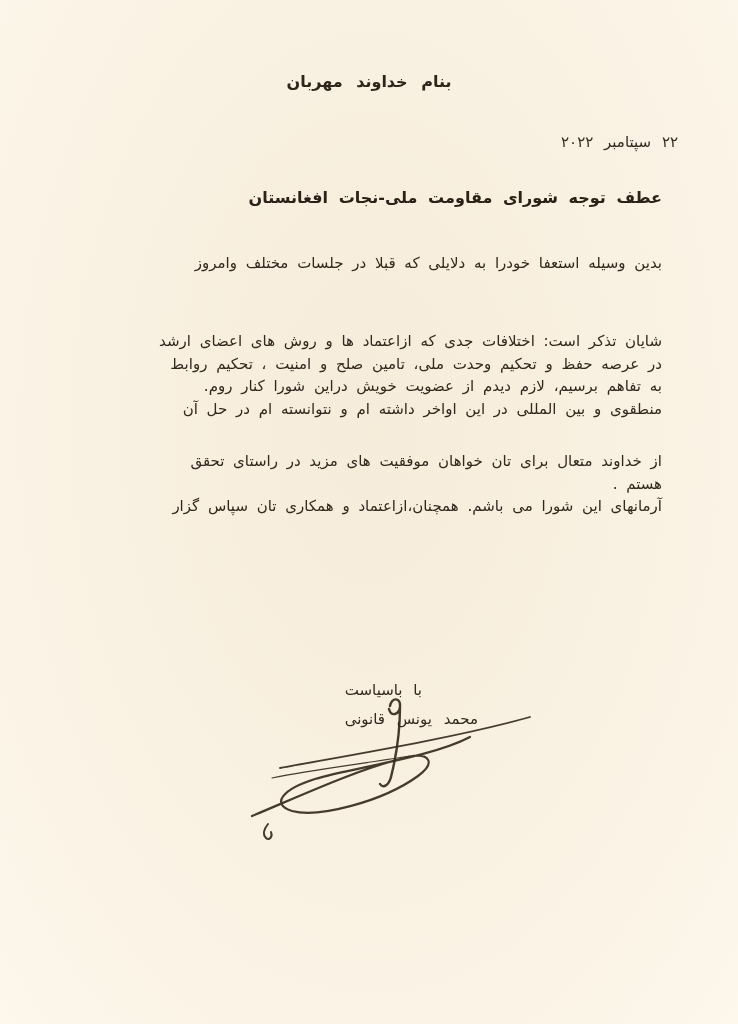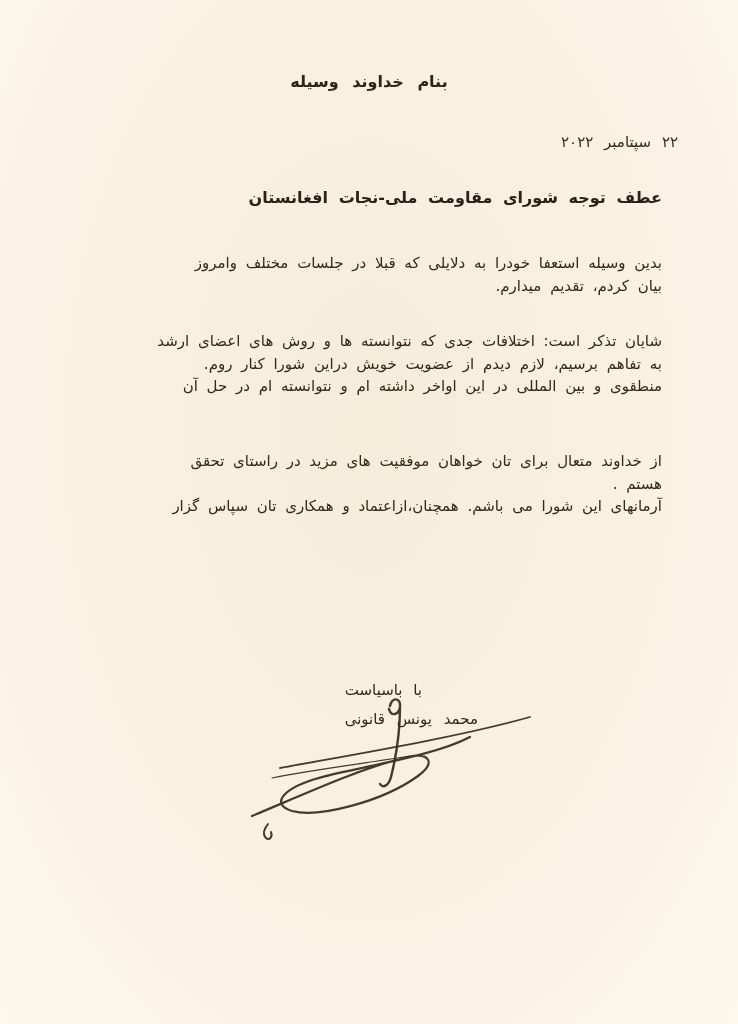--- a/index.html
+++ b/index.html
@@ -53,33 +53,33 @@
   .signature svg{display:block;width:100%;height:100%;}
   .signature path{
     fill:none;stroke:#362a20;stroke-linecap:round;stroke-linejoin:round;opacity:.92;
   }
 </style>
 </head>
 <body>
 
 <div class="page">
 
-  <div class="abs bismillah">بنام خداوند وسیله</div>
+  <div class="abs bismillah">بنام خداوند مهربان</div>
 
   <div class="abs date-line">٢٢ سپتامبر ٢٠٢٢</div>
 
   <div class="abs subject">عطف توجه شورای مقاومت ملی-نجات افغانستان</div>
 
   <div class="abs para p1">
     <div class="line">بدین وسیله استعفا خودرا به دلایلی که قبلا در جلسات مختلف وامروز</div>
-    <div class="line">بیان کردم، تقدیم میدارم.</div>
   </div>
 
   <div class="abs para p2">
-    <div class="line">شایان تذکر است: اختلافات جدی که نتوانسته ها و روش های اعضای ارشد</div>
+    <div class="line">شایان تذکر است: اختلافات جدی که ازاعتماد ها و روش های اعضای ارشد</div>
+    <div class="line">در عرصه حفظ و تحکیم وحدت ملی، تامین صلح و امنیت ، تحکیم روابط</div>
     <div class="line">به تفاهم برسیم، لازم دیدم از عضویت خویش دراین شورا کنار روم.</div>
     <div class="line">منطقوی و بین المللی در این اواخر داشته ام و نتوانسته ام در حل آن</div>
   </div>
 
   <div class="abs para p3">
     <div class="line">از خداوند متعال برای تان خواهان موفقیت های مزید در راستای تحقق</div>
     <div class="line">هستم .</div>
     <div class="line">آرمانهای این شورا می باشم. همچنان،ازاعتماد و همکاری تان سپاس گزار</div>
   </div>
 

